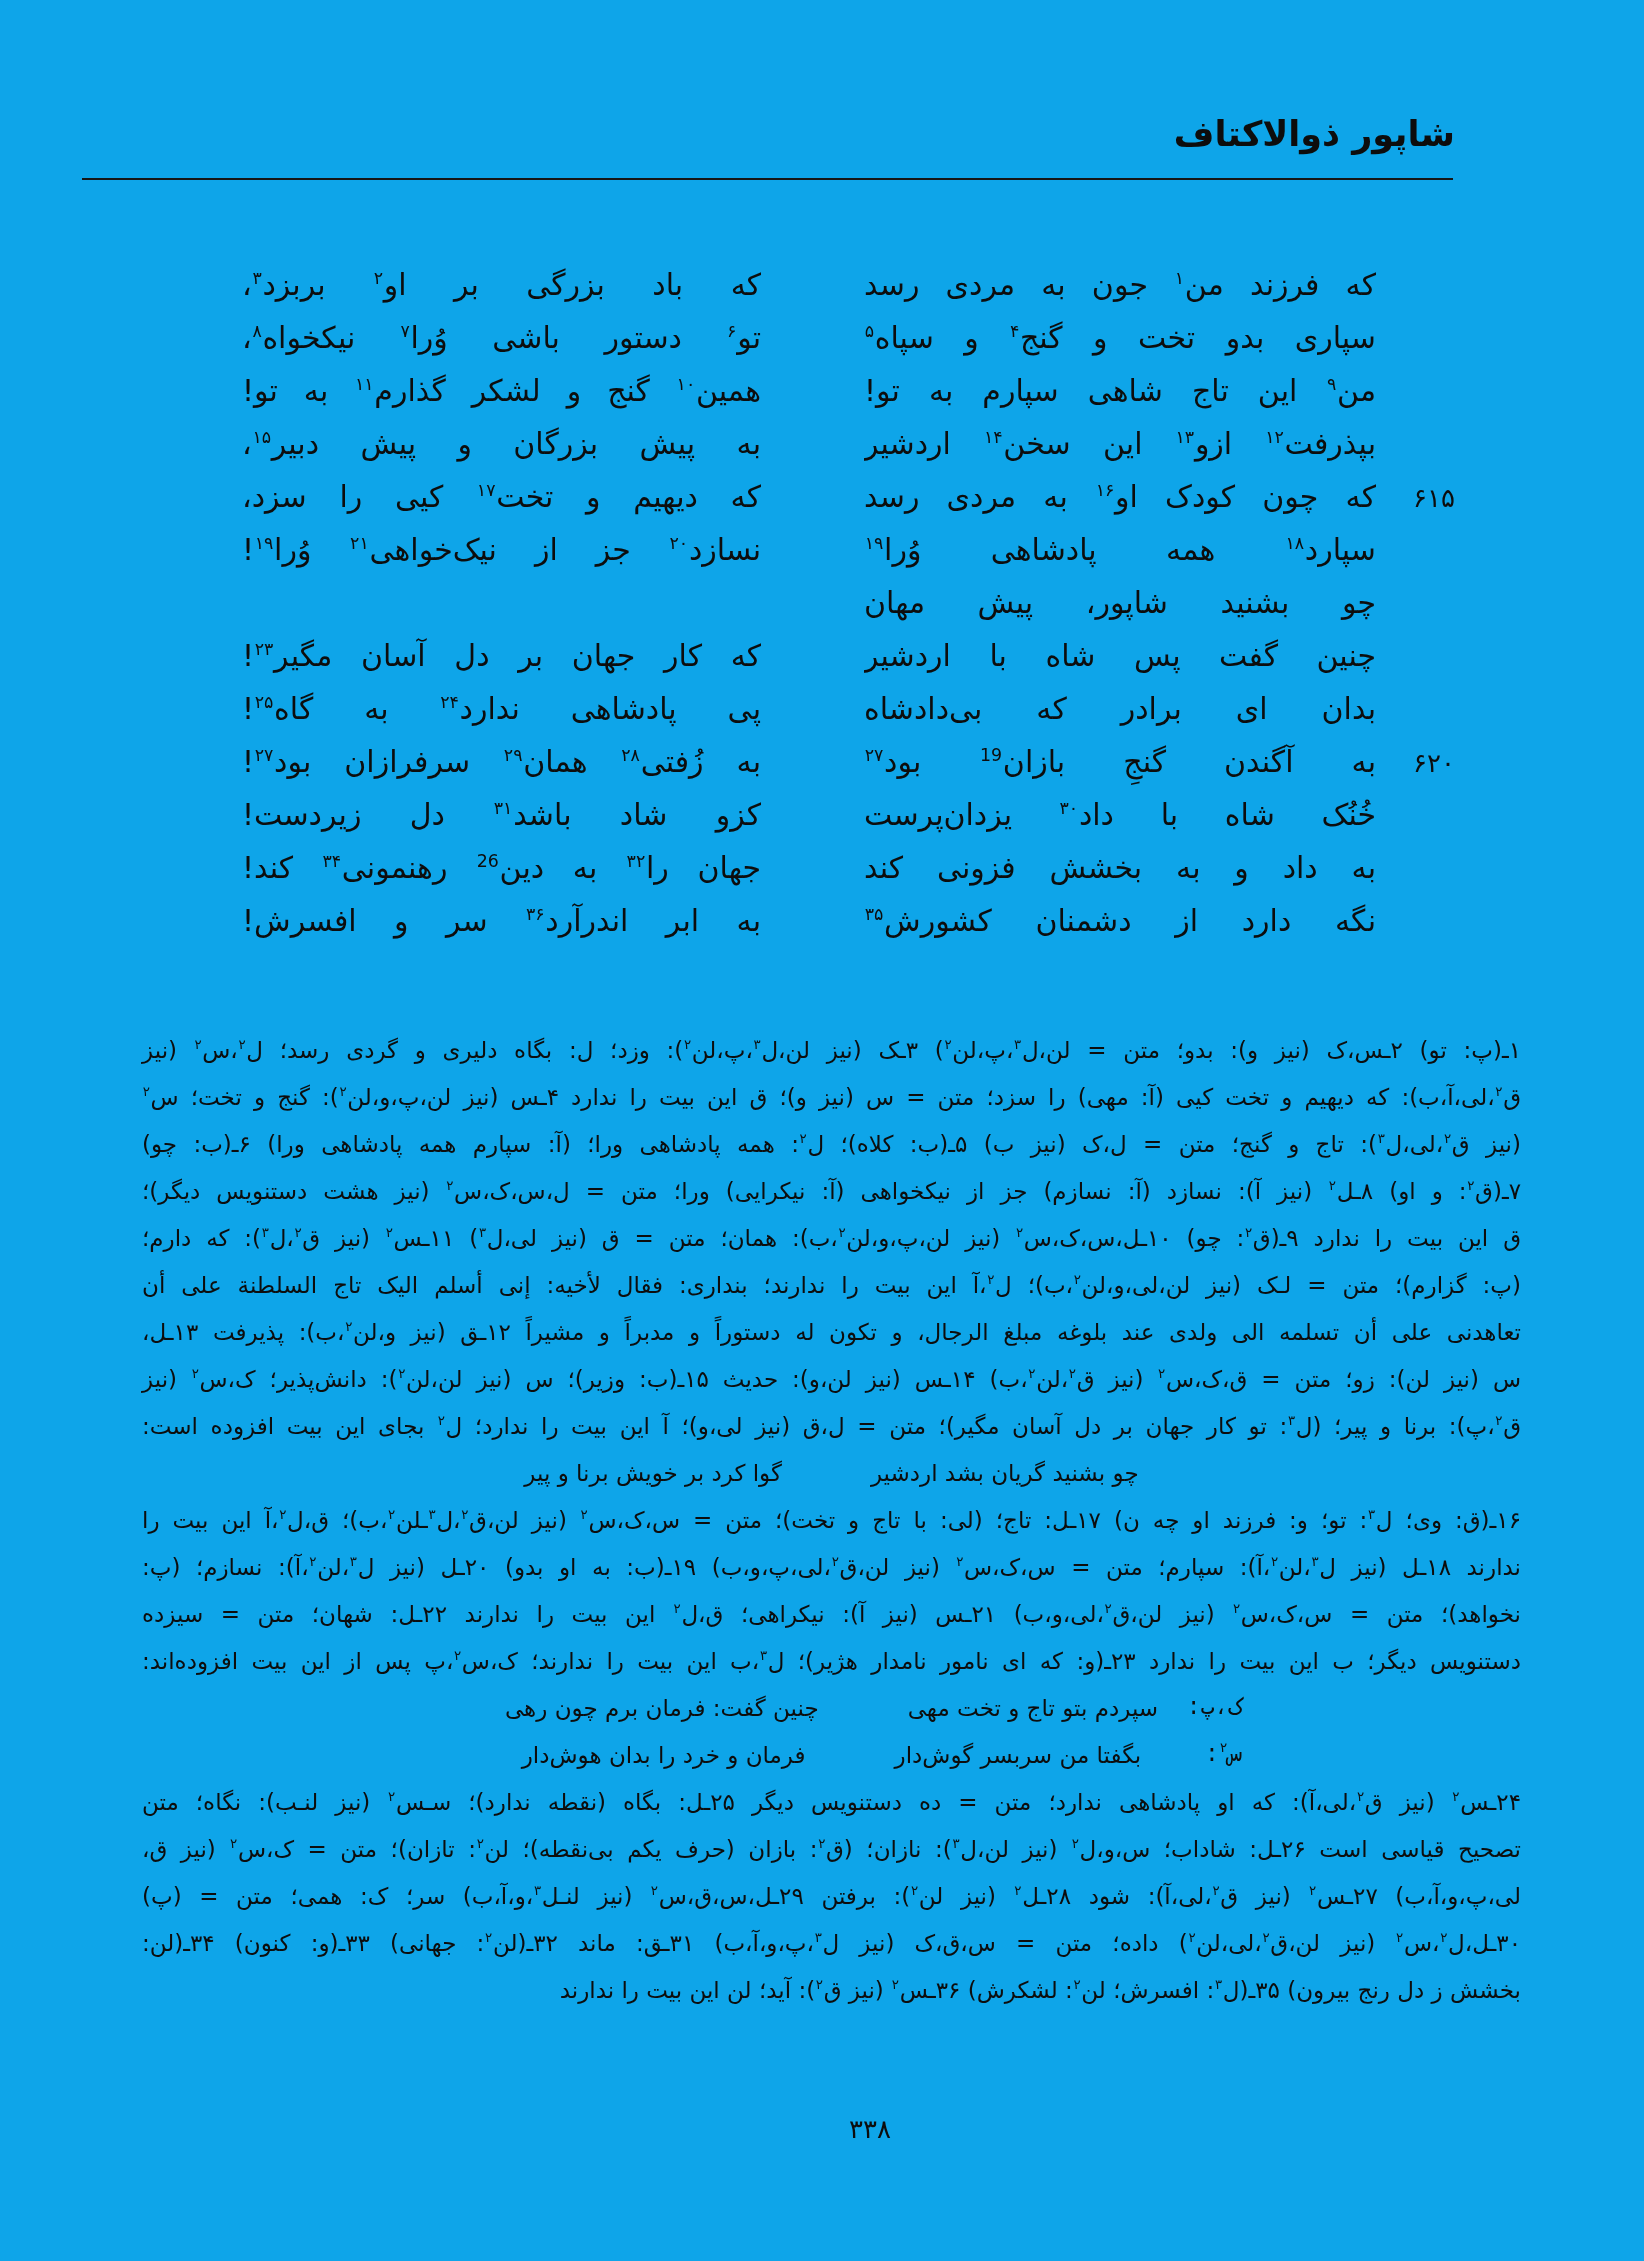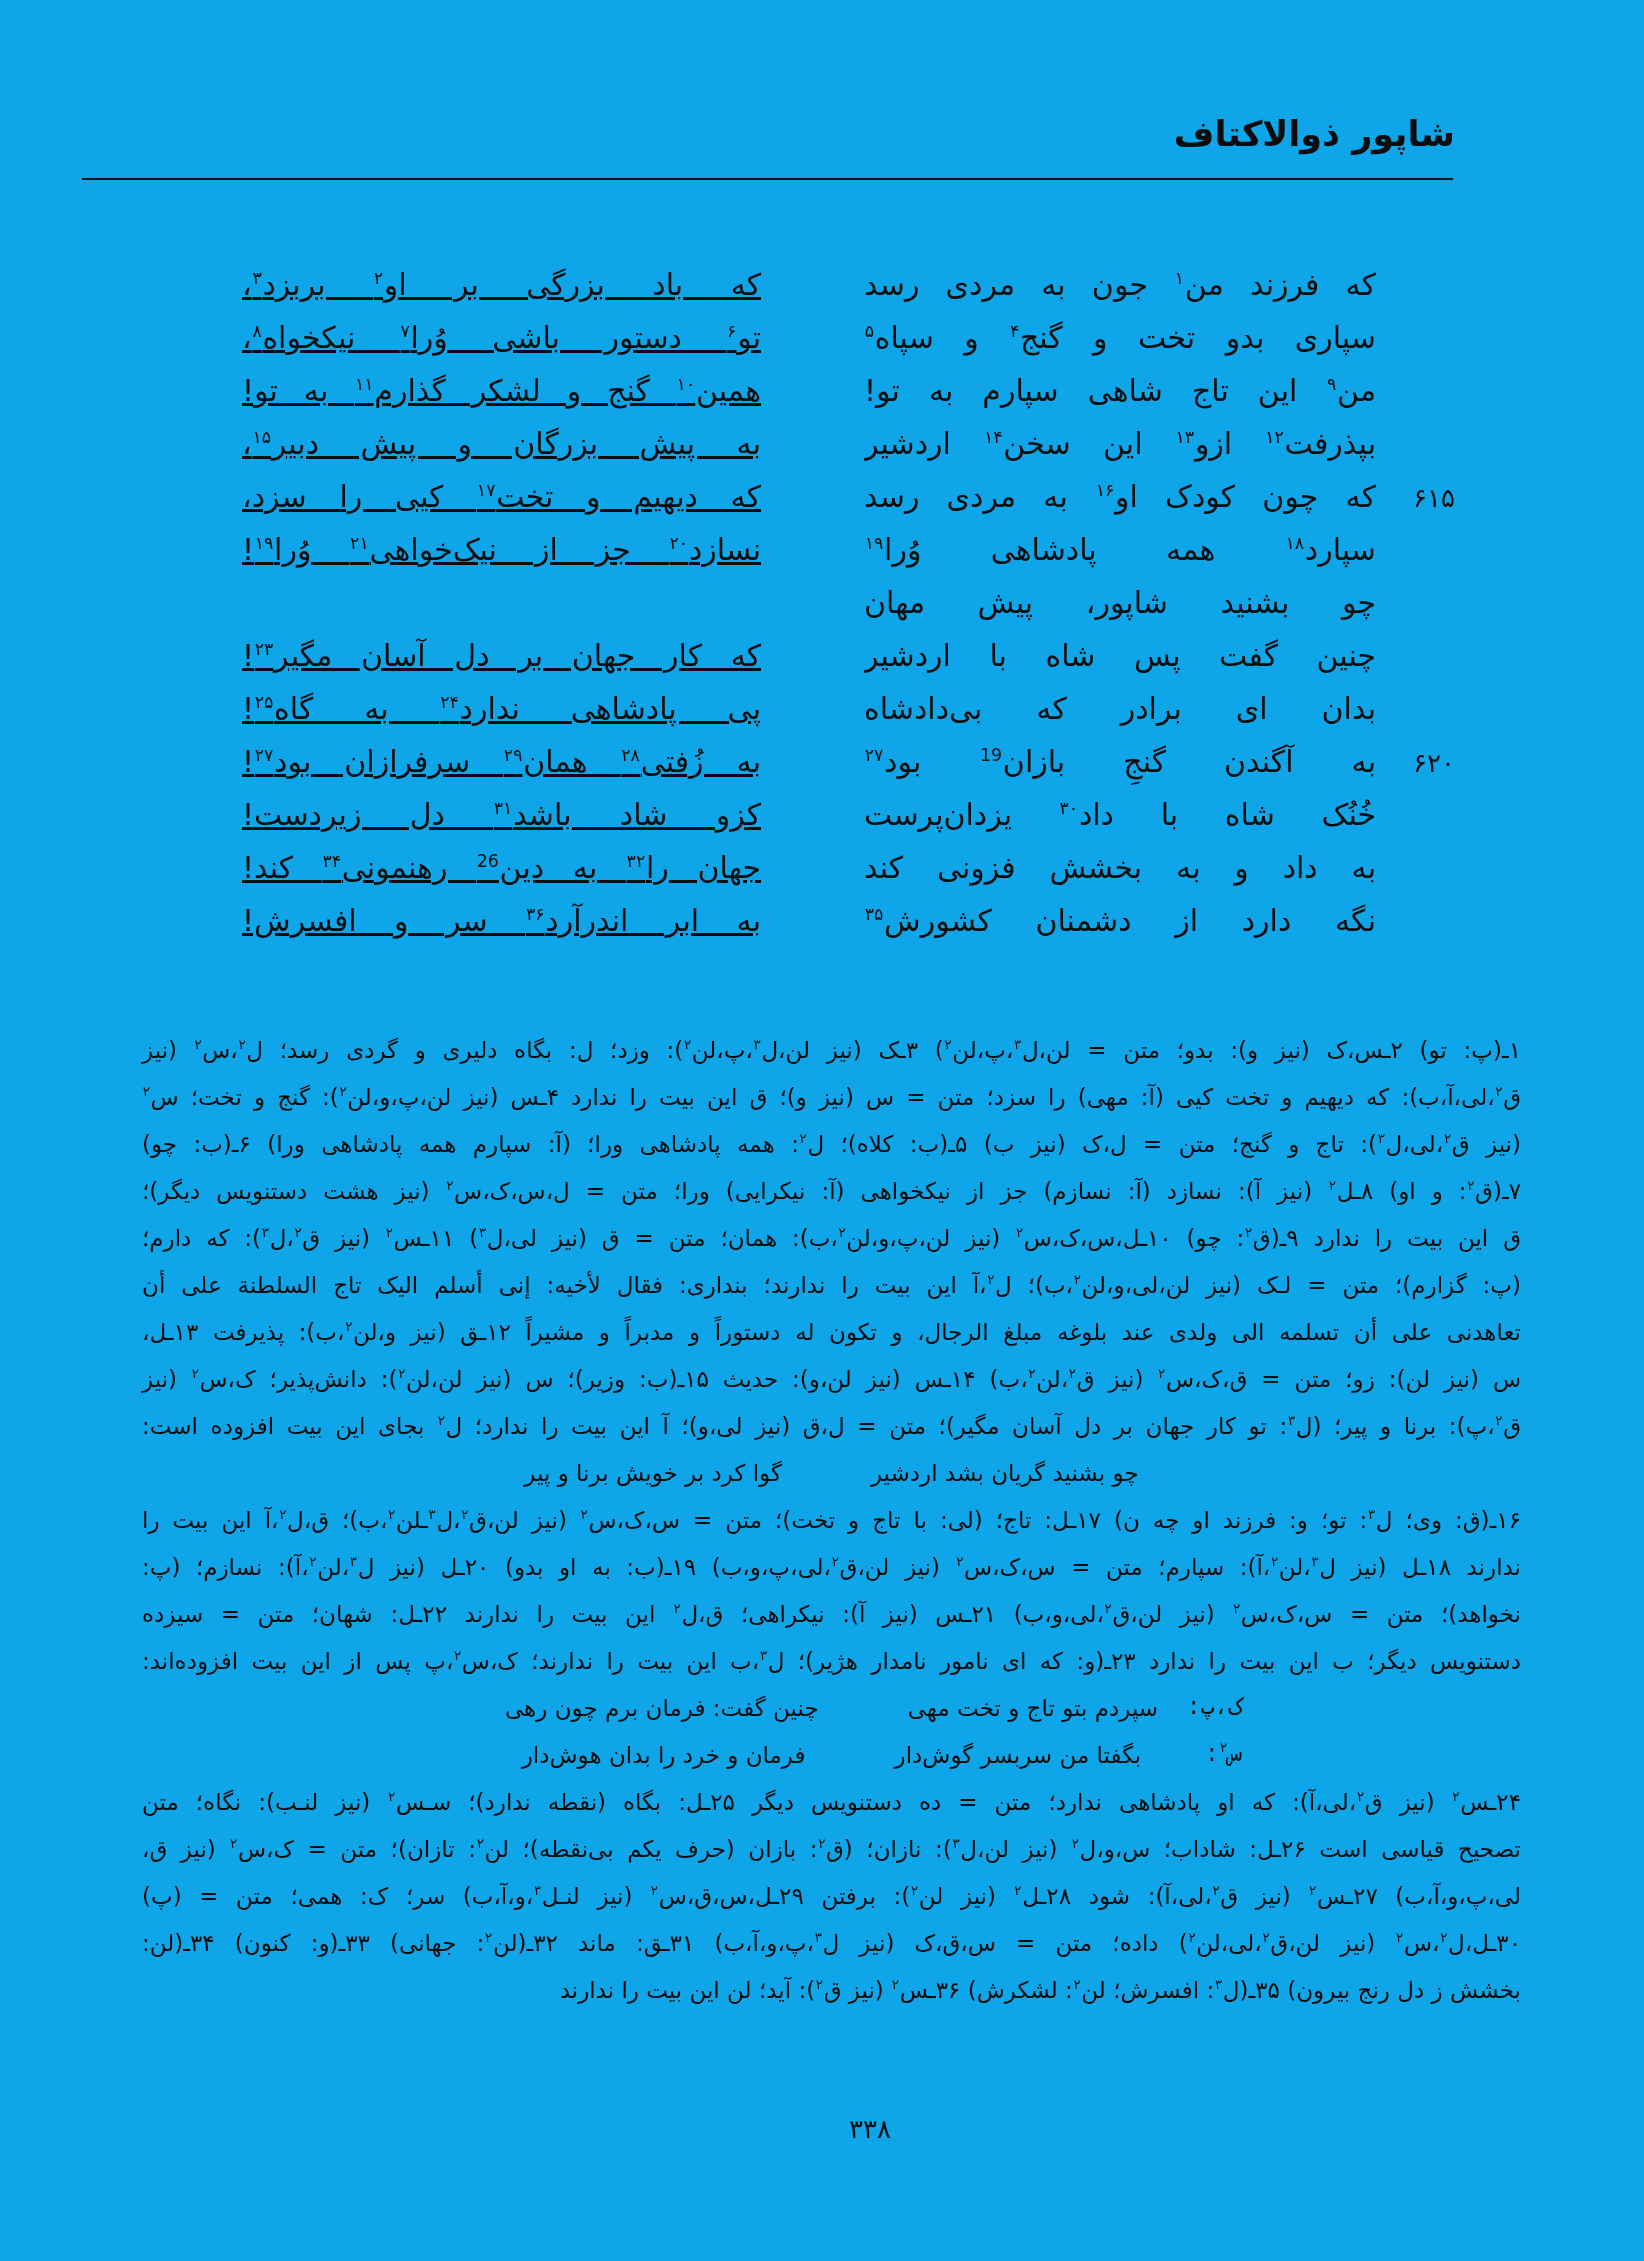--- a/index.html
+++ b/index.html
@@ -42,21 +42,21 @@
   }
   .hemistich {
     font-size: 30px;
     line-height: 53px;
     text-align: justify;
     text-align-last: justify;
     overflow: hidden;
   }
   .hemistich-right { width: 512px; }
   .column-gutter { width: 103px; }
-  .hemistich-left { width: 519px; text-decoration: underline; }
+  .hemistich-left { width: 519px; }
   sup.fn {
     font-size: 58%;
     line-height: 0;
     vertical-align: super;
     margin: 0 0.7px;
   }
   .apparatus {
     position: absolute;
     top: 1027px; right: 123px; left: 142px;
     font-size: 23px;

